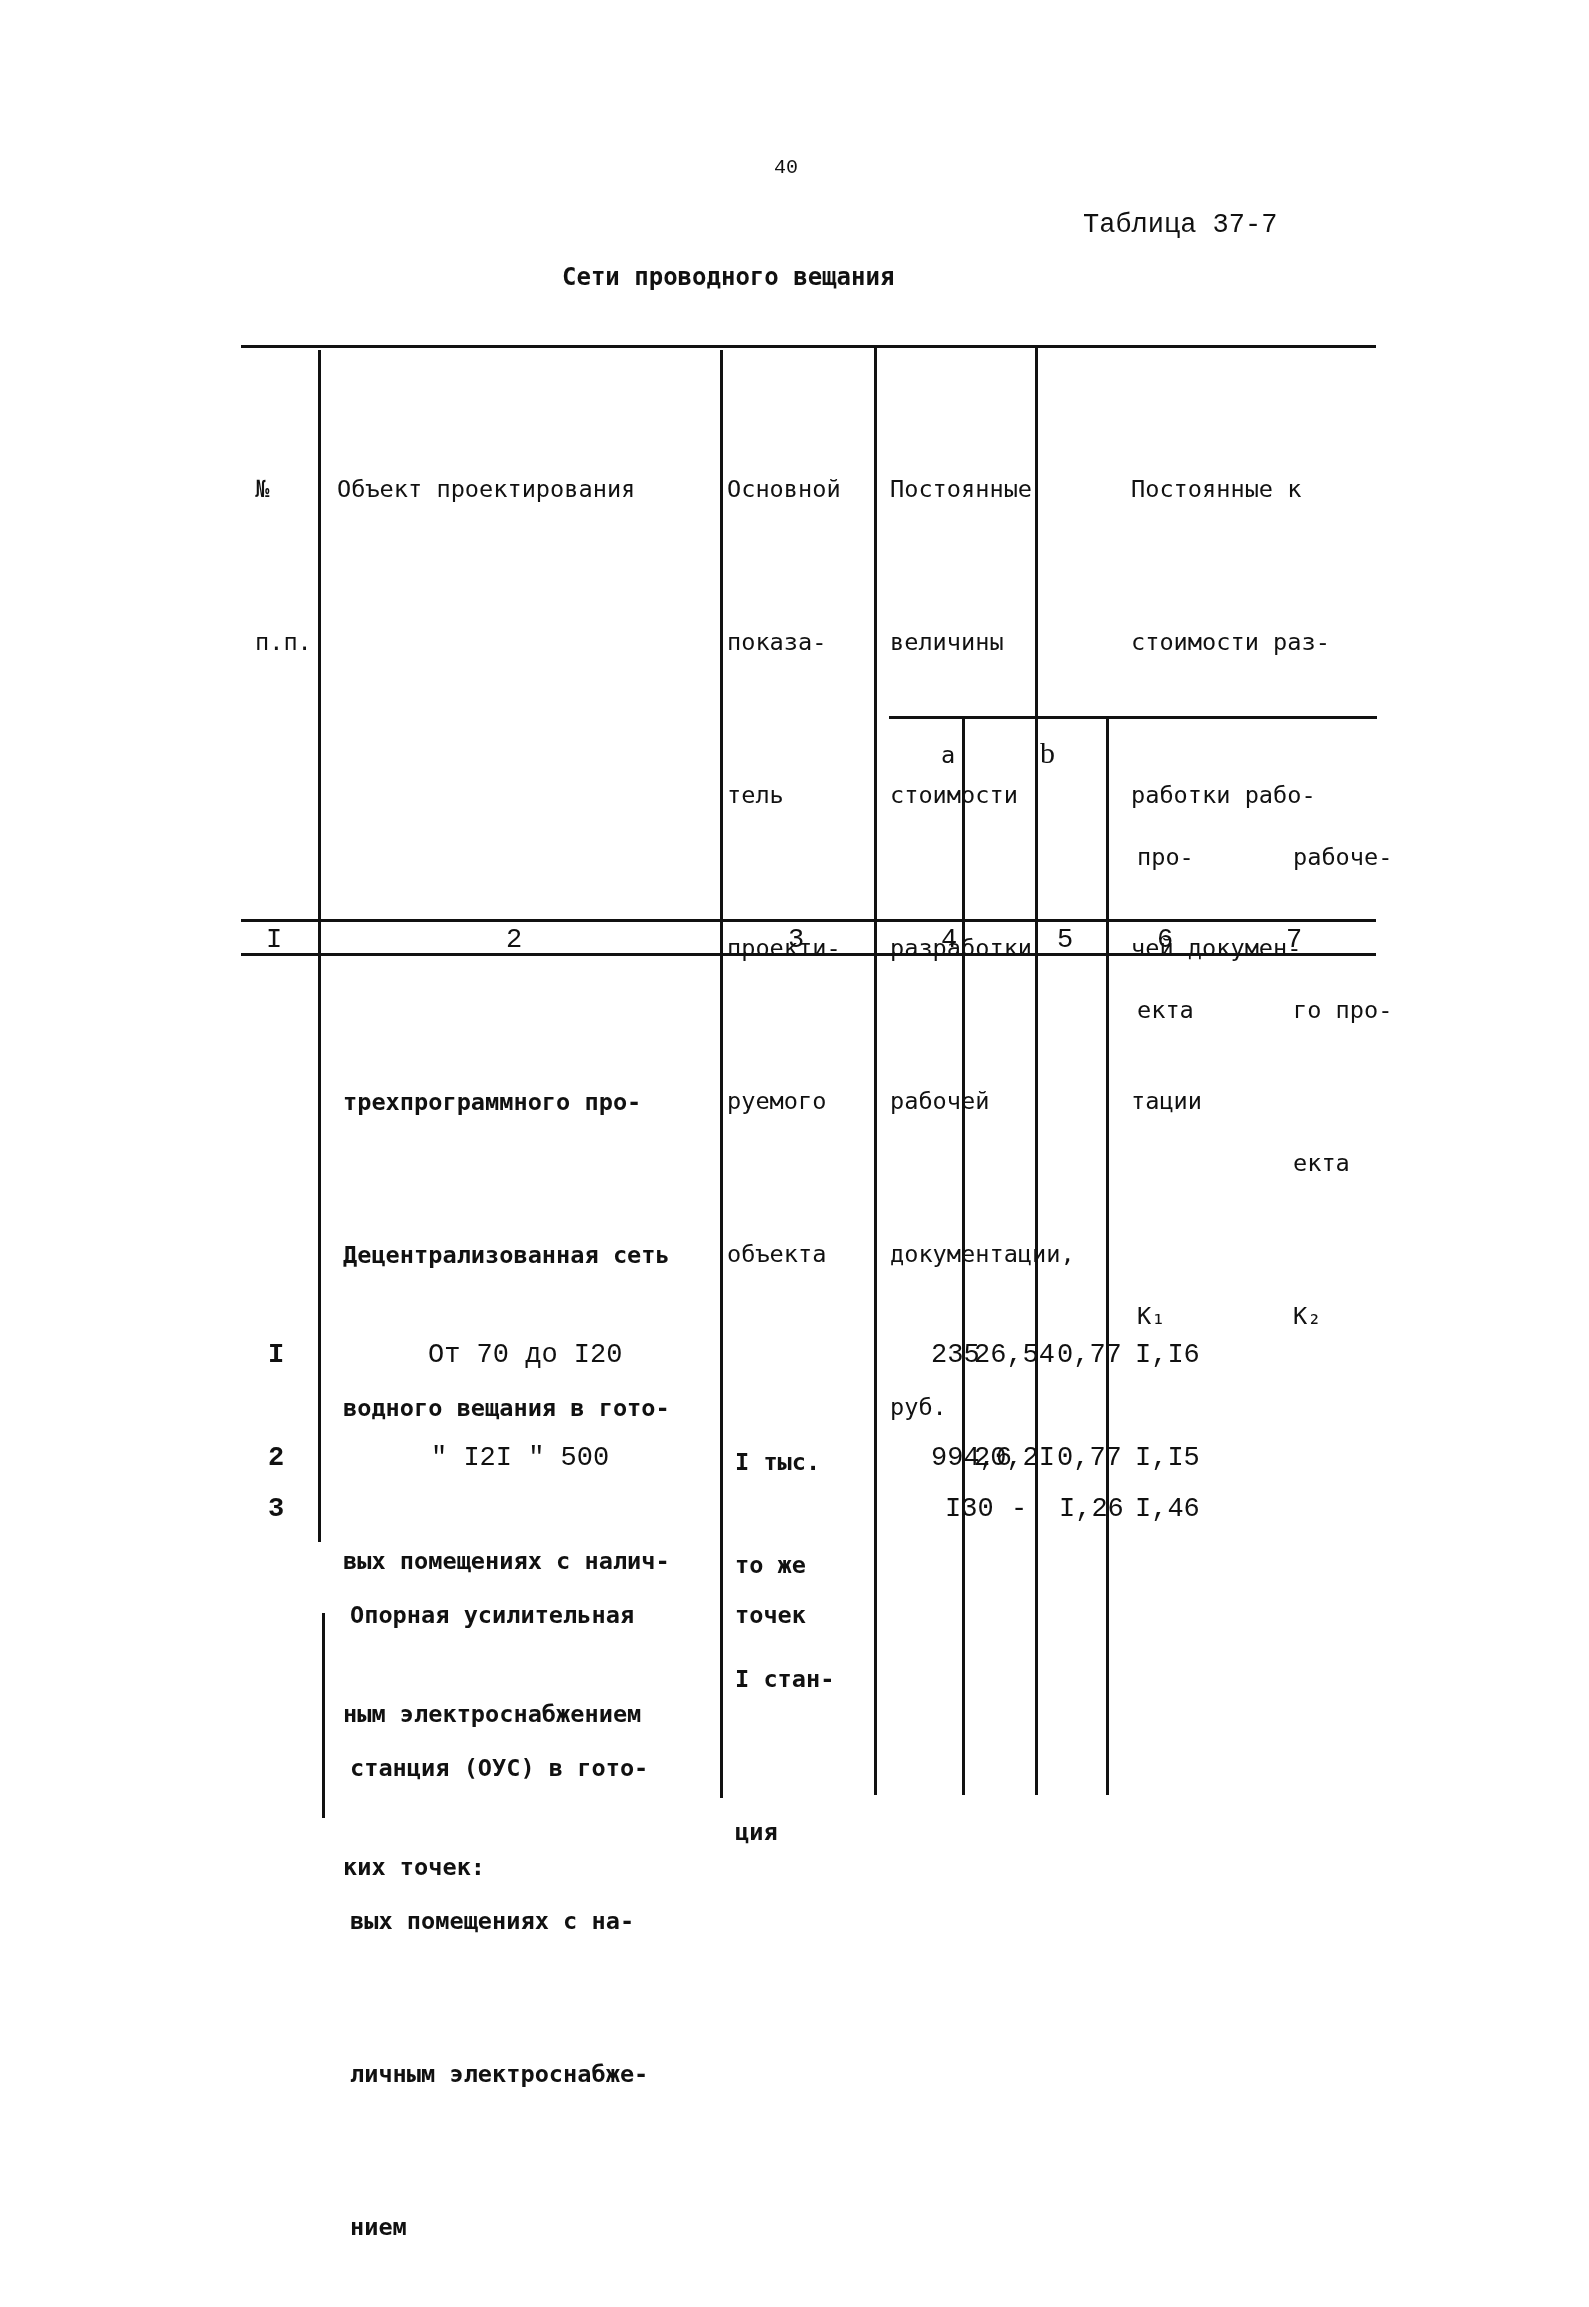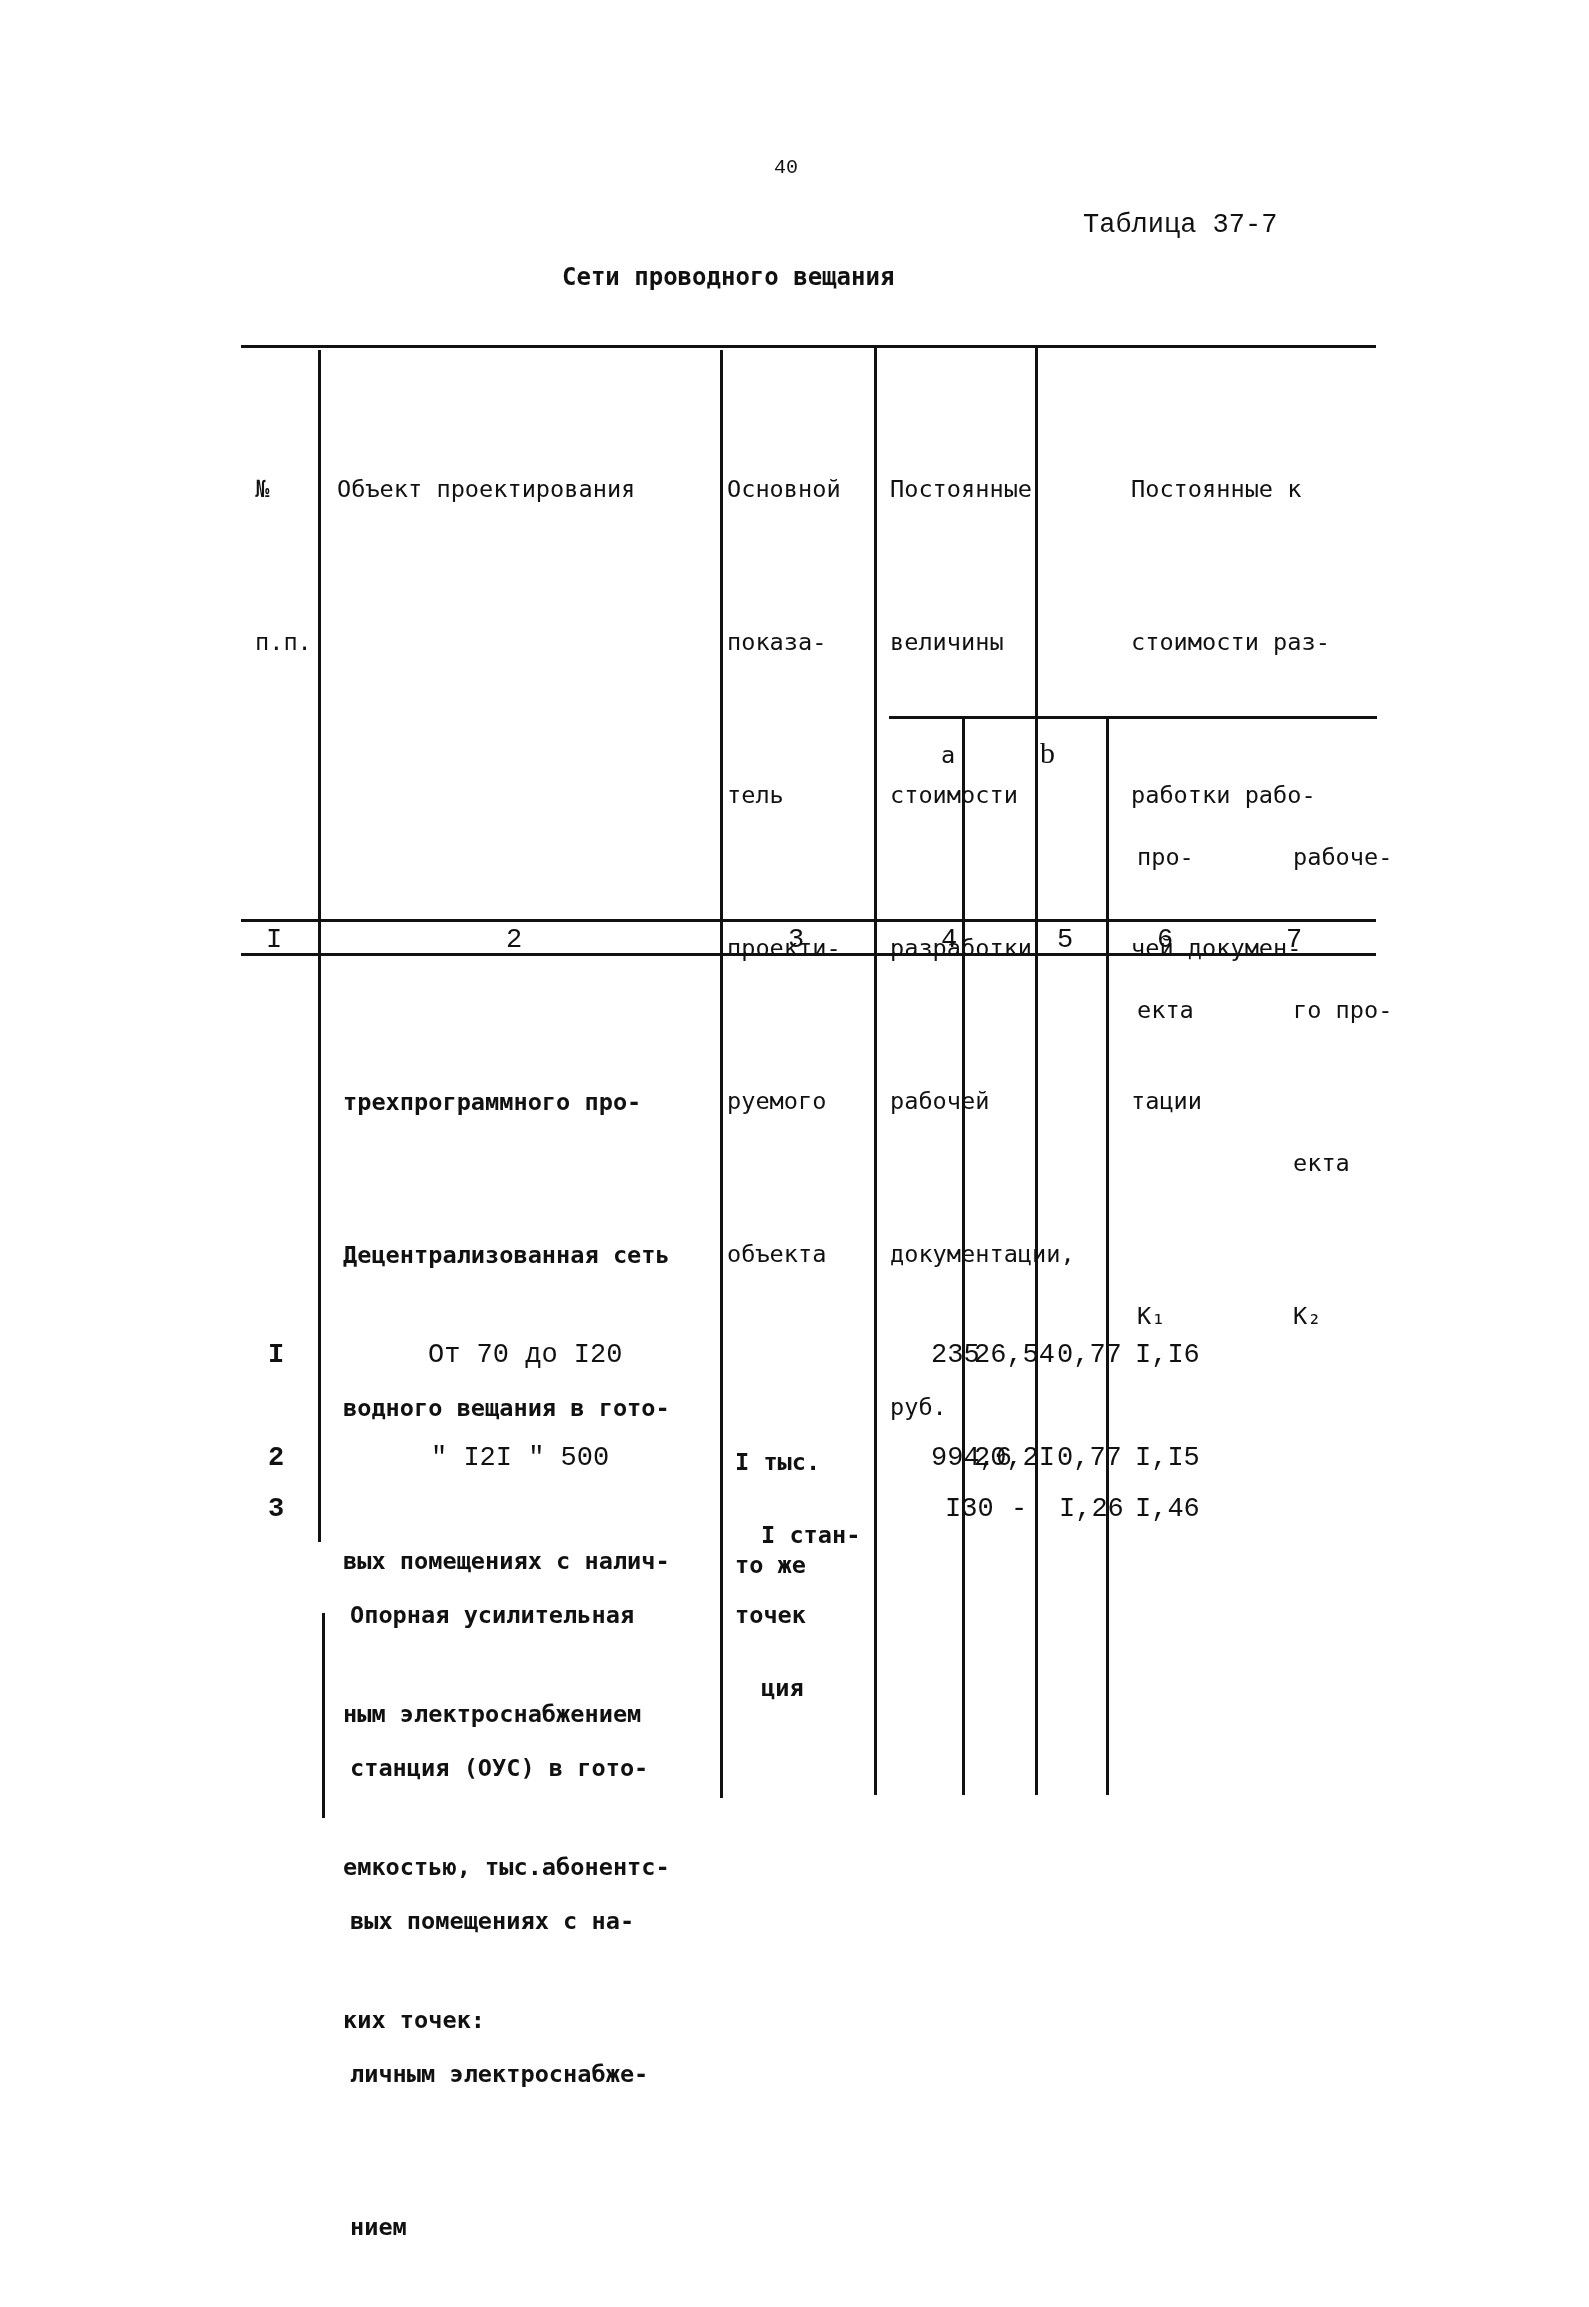--- a/index.html
+++ b/index.html
@@ -93,21 +93,20 @@
   <div class="abs num" style="left:1157px; top:925px;">6</div>
   <div class="abs num" style="left:1286px; top:925px;">7</div>
 </div>
 
 <div class="abs t b cell-lines" style="left:343px; top:975px;">
   <div>трехпрограммного про-</div>
   <div>Децентрализованная сеть</div>
   <div>водного вещания в гото-</div>
   <div>вых помещениях с налич-</div>
   <div>ным электроснабжением</div>
-  <div>емкостью, тыс.абонентс-</div>
   <div>ких точек:</div>
 </div>
 
 <div>
   <div class="abs num b" style="left:268px; top:1340px;">I</div>
   <div class="abs num" style="left:428px; top:1340px;">От 70 до I20</div>
   <div class="abs t b cell-lines" style="left:735px; top:1335px;">
     <div>I тыс.</div>
     <div>точек</div>
   </div>
@@ -131,21 +130,21 @@
 
 <div>
   <div class="abs num b" style="left:268px; top:1494px;">3</div>
   <div class="abs t b cell-lines" style="left:350px; top:1488px;">
     <div>Опорная усилительная</div>
     <div>станция (ОУС) в гото-</div>
     <div>вых помещениях с на-</div>
     <div>личным электроснабже-</div>
     <div>нием</div>
   </div>
-  <div class="abs t b cell-lines" style="left:735px; top:1408px;margin-left:26px;">
+  <div class="abs t b cell-lines" style="left:735px; top:1552px;">
     <div>I стан-</div>
     <div>ция</div>
   </div>
   <div class="abs num" style="left:933px; top:1494px;margin-left:12px;">I30</div>
   <div class="abs num" style="left:1011px; top:1494px;">-</div>
   <div class="abs num" style="left:1059px; top:1494px;">I,26</div>
   <div class="abs num" style="left:1135px; top:1494px;">I,46</div>
 </div>
 
 

